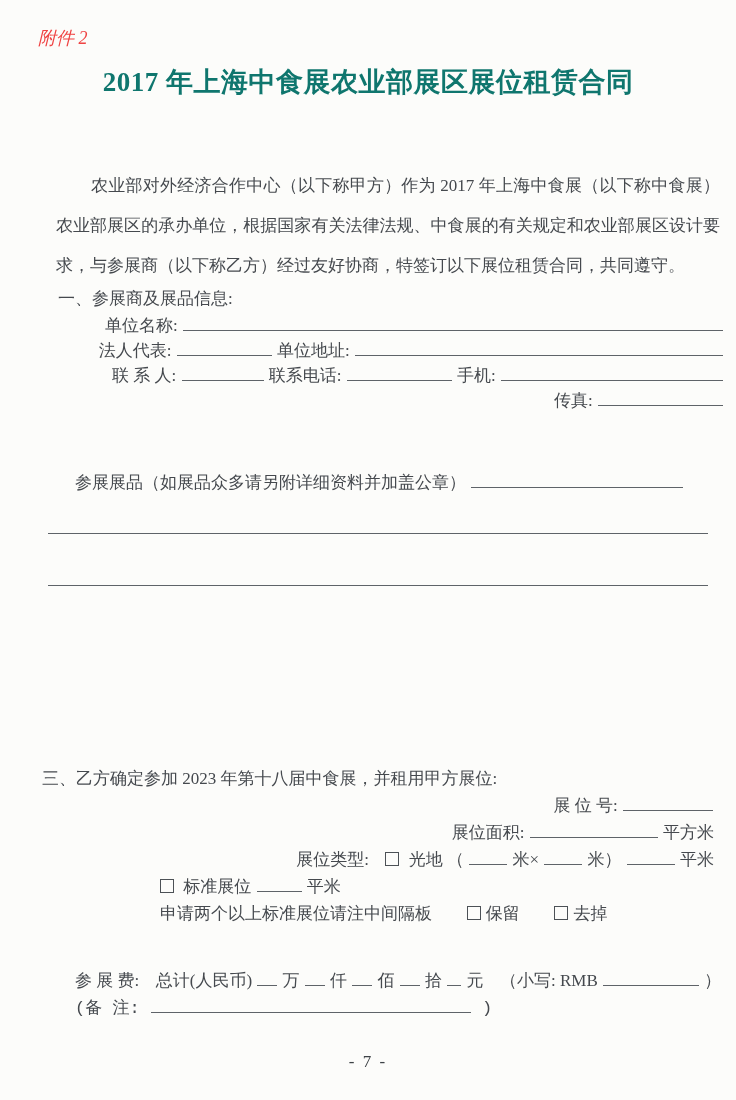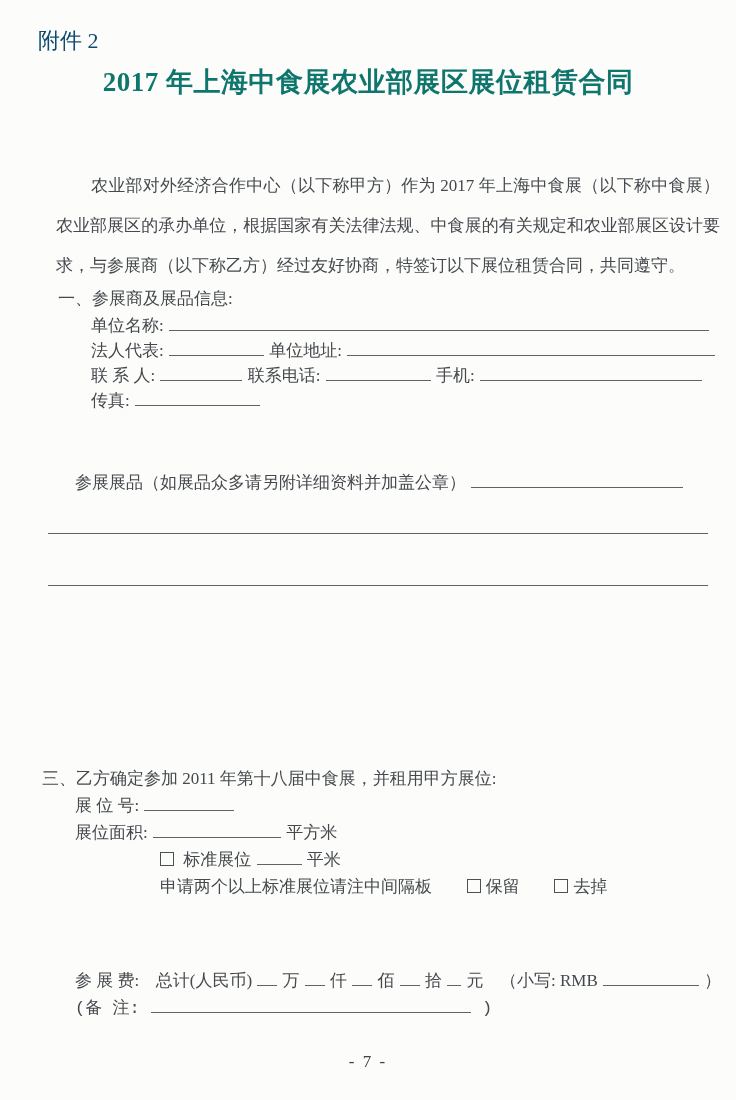--- a/index.html
+++ b/index.html
@@ -9,40 +9,40 @@
     height: 1100px;
     background: #fcfcfa;
     font-family: "Liberation Serif", "DejaVu Serif", serif;
     color: #45494e;
     font-size: 17px;
     overflow: hidden;
   }
 
   .attachment {
     position: absolute; top: 26px; left: 38px;
-    font-size: 22px; color: #0c4a6e;
+    font-size: 18px; color: #ef4444; font-style: italic;
   }
   .title {
     position: absolute; top: 64px; left: 0; width: 100%;
     margin: 0; text-align: center;
     font-size: 27px; font-weight: bold; color: #0f766e;
     letter-spacing: 0.5px;
   }
   .intro {
     position: absolute; top: 150px; left: 40px; width: 664px;
     margin: 16px; line-height: 40px; text-indent: 35px;
     text-align: justify;
   }
 
   .sec-heading { line-height: 26px; white-space: nowrap; }
 
   
   .sec1 { position: absolute; top: 286px; left: 58px; width: 666px; }
   .sec1 .sec-heading { margin-bottom: 1px; }
-  .frow { line-height: 25px; padding-left: 33px; white-space: nowrap; }
+  .frow { line-height: 25px; padding-left: 33px; white-space: nowrap; text-align: right; }
   .lbl { white-space: nowrap; }
 
   .iline {
     display: inline-block; height: 12px;
     border-bottom: 1px solid #5e6368;
     margin: 0 1px;
   }
   .w540 { width: 540px; } .w370 { width: 368px; } .w95 { width: 95px; }
   .w82  { width: 82px; }  .w105 { width: 105px; } .w222 { width: 222px; }
   .w125 { width: 125px; } .w170 { width: 170px; } .w318 { width: 316px; }
@@ -140,33 +140,46 @@
 
   <div class="exhibits">
     <span class="lbl">参展展品（如展品众多请另附详细资料并加盖公章）</span>
     <span class="iline w210"></span>
   </div>
   <div class="blankline b1"></div>
   <div class="blankline b2"></div>
 
 
   <div class="sec3">
-    <div class="sec-heading">三、乙方确定参加 2011 年第十八届中食展，并租用甲方展位:</div>
+    <div class="sec-heading">三、乙方确定参加 2023 年第十八届中食展，并租用甲方展位:</div>
 
     <div class="frow">
       <span class="lbl">展 位 号:</span>
       <span class="iline w90"></span>
     </div>
 
     <div class="frow">
       <span class="lbl">展位面积:</span>
       <span class="iline w128"></span>
       <span class="lbl">平方米</span>
     </div>
 
+    <div class="frow">
+      <span class="lbl">展位类型:</span>
+      <span class="gap8"></span>
+      <span class="cb"></span>
+      <span>光地</span>
+      <span>（</span>
+      <span class="iline w38"></span>
+      <span>米×</span>
+      <span class="iline w38"></span>
+      <span>米）</span>
+      <span class="iline w48"></span>
+      <span>平米</span>
+    </div>
 
     <div class="cbrow">
       <span class="cb"></span>
       <span>标准展位</span>
       <span class="iline w45"></span>
       <span>平米</span>
     </div>
 
 
     <div class="cbrow">

